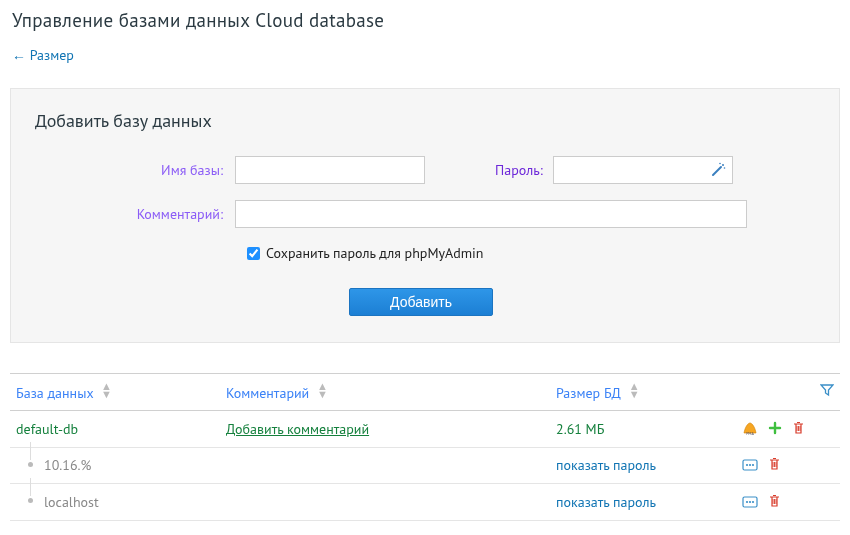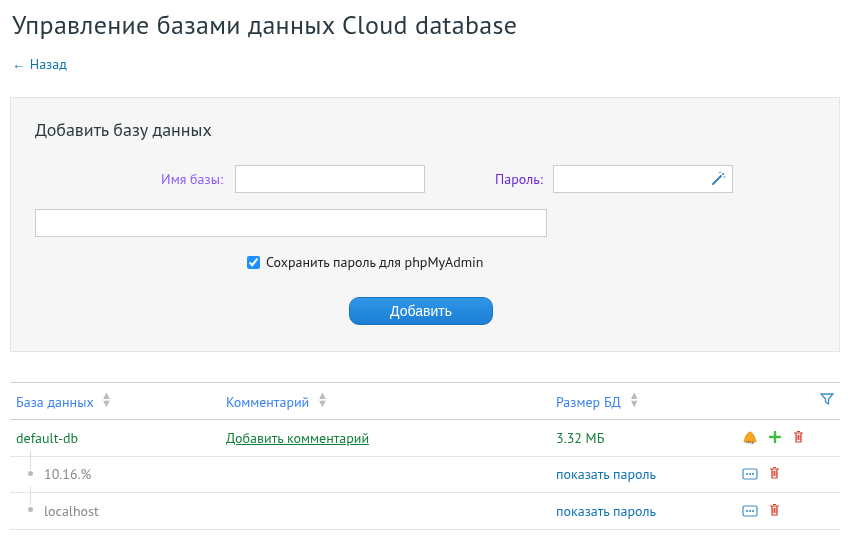--- a/index.html
+++ b/index.html
@@ -5,21 +5,21 @@
   * { box-sizing: border-box; margin: 0; padding: 0; }
   body {
     font-family: "PT Sans", "Helvetica Neue", Arial, sans-serif;
     font-size: 14px;
     color: #222;
     background: #fff;
     width: 850px;
   }
   .page { padding: 6px 10px 20px 10px; }
   h1 {
-    font-size: 26px;
+    font-size: 19px;
     font-weight: 400;
     color: #2b3a42;
     margin: 2px 0 14px 2px;
     letter-spacing: 0.3px;
   }
   .back-link {
     color: #1074b3;
     text-decoration: none;
     font-size: 14px;
     cursor: pointer;
@@ -73,21 +73,21 @@
     display: flex; align-items: center;
     margin-top: 12px;
     margin-bottom: 26px;
   }
   .checkbox-row input { margin-right: 6px; accent-color: #1e90ff; }
   .btn-row { text-align: center; }
   .btn-primary {
     background: linear-gradient(#2e96e8, #1c7fd4);
     color: #fff;
     border: 1px solid #1b74c1;
-    border-radius: 10px;
+    border-radius: 2px;
     padding: 5px 40px;
     font-size: 14px;
     cursor: pointer;
   }
   
   .tbl { width: 100%; border-collapse: collapse; margin-top: 30px; }
   .tbl th, .tbl td {
     text-align: left;
     padding: 8px 6px;
     font-size: 14px;
@@ -125,21 +125,21 @@
   .col-comment { width: auto; }
   .col-size { width: 180px; }
   .col-actions { width: 110px; }
   .muted { color:#555;text-decoration:underline; }
 </style>
 </head>
 <body>
 
 <div class="page">
   <h1>Управление базами данных Cloud database</h1>
-  <a class="back-link">← Назад</a>
+  <a class="back-link">← Размер</a>
 
   <div class="panel">
     <h2>Добавить базу данных</h2>
 
     <div class="form-row">
       <div class="form-label">Имя базы:</div>
       <input class="input input-name" value="" style="">
       <div class="gap"></div>
       <div class="label-inline">Пароль:</div>
       <span class="pw-wrap">
@@ -149,20 +149,21 @@
             <path d="M2 14 L10 6" stroke="#3a7fbf" stroke-width="2" stroke-linecap="round"></path>
             <circle cx="12" cy="4" r="1" fill="#3a7fbf"></circle>
             <circle cx="9" cy="2.5" r="0.8" fill="#3a7fbf"></circle>
             <circle cx="13.5" cy="7" r="0.8" fill="#3a7fbf"></circle>
           </svg>
         </span>
       </span>
     </div>
 
     <div class="form-row">
+      <div class="form-label">Комментарий:</div>
       <input class="input input-comment" value="" style="">
     </div>
 
     <div class="checkbox-row">
       <input type="checkbox" checked="" style="">
       <span>Сохранить пароль для phpMyAdmin</span>
     </div>
 
     <div class="btn-row">
       <button class="btn-primary">Добавить</button>
@@ -196,21 +197,21 @@
                 <path d="M1 2 H13 L8.5 7 V12 L5.5 10 V7 Z" fill="none" stroke="#3a8fc8" stroke-width="1.3"></path>
               </svg>
           </span>
         </th>
       </tr>
     </thead>
     <tbody>
       <tr class="db-row">
         <td>default-db</td>
         <td class="muted">Добавить комментарий</td>
-        <td>3.32 МБ</td>
+        <td>2.61 МБ</td>
         <td class="actions">
           <span class="icon-btn">
             <svg width="16" height="14" viewBox="0 0 16 14">
                 <path d="M2 12 C3 6 6 2 8 2 C10 2 13 6 14 12 Z" fill="#f6a623" stroke="#d07d00" stroke-width="0.6"></path>
                 <text x="8" y="13.5" font-size="4" text-anchor="middle" fill="#556">PMA</text>
               </svg>
           </span>
           <span class="icon-btn">
             <svg width="14" height="14" viewBox="0 0 14 14">
                 <path d="M7 2 V12 M2 7 H12" stroke="#3fbf3f" stroke-width="2.4" stroke-linecap="round"></path>

